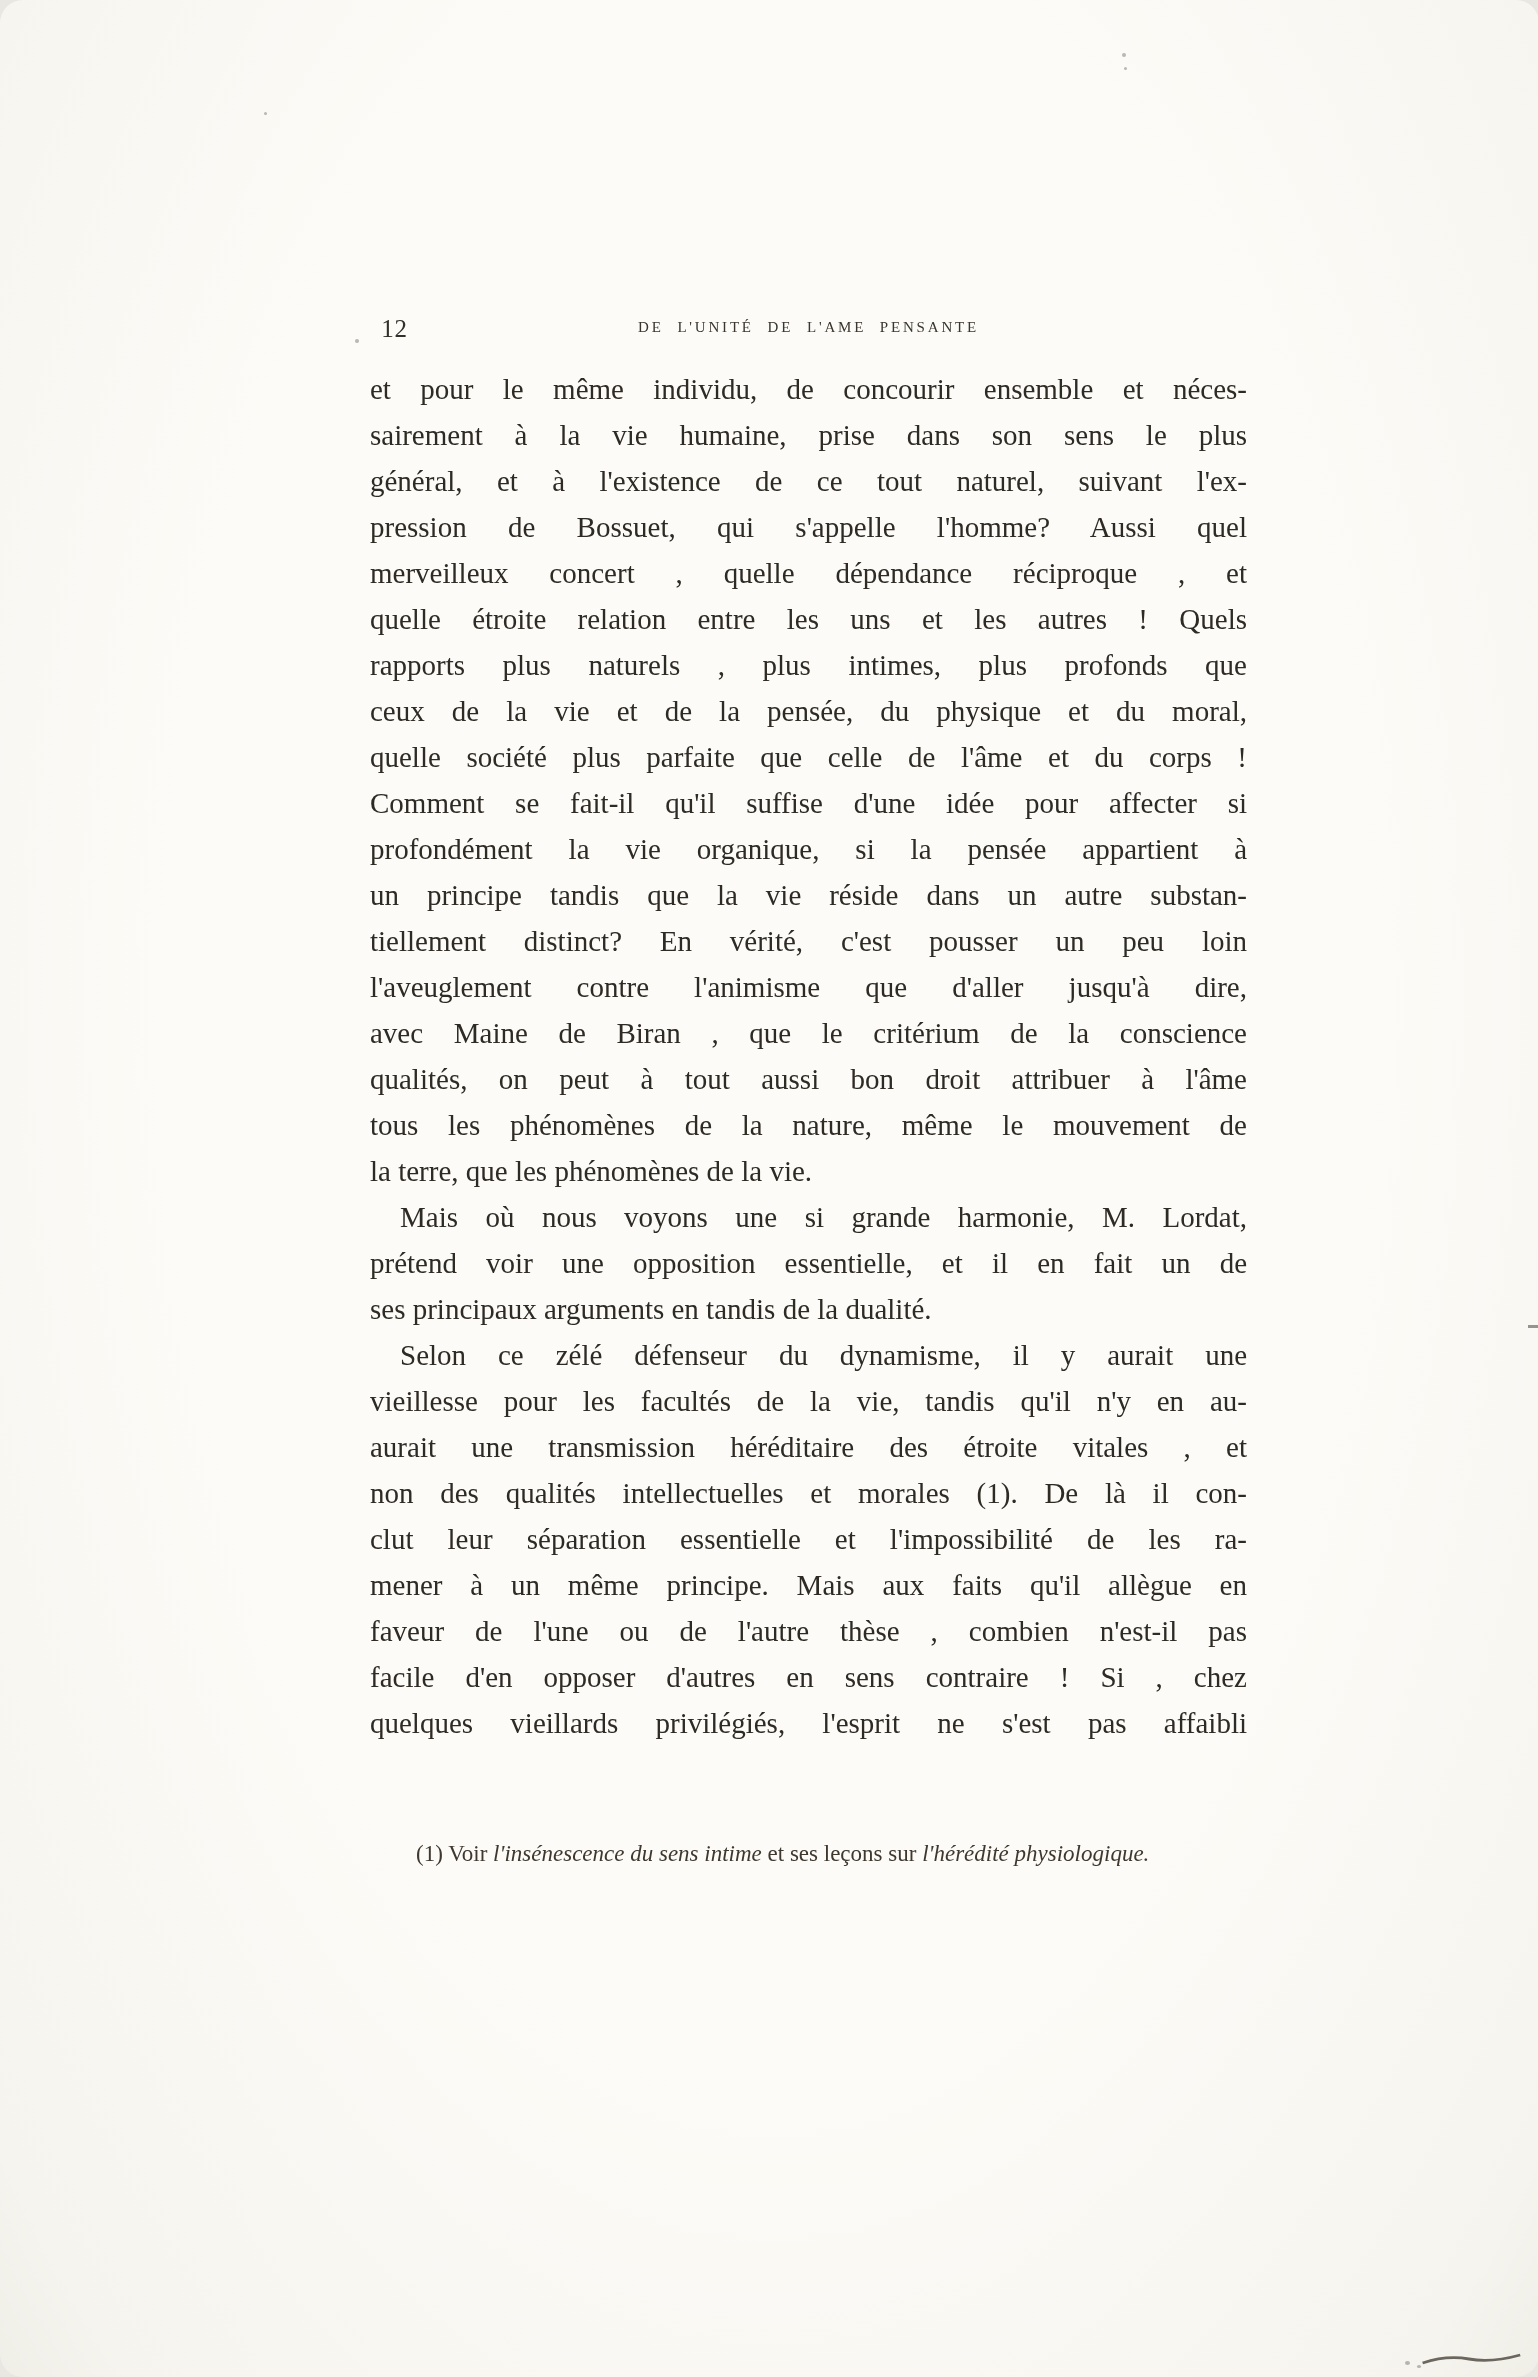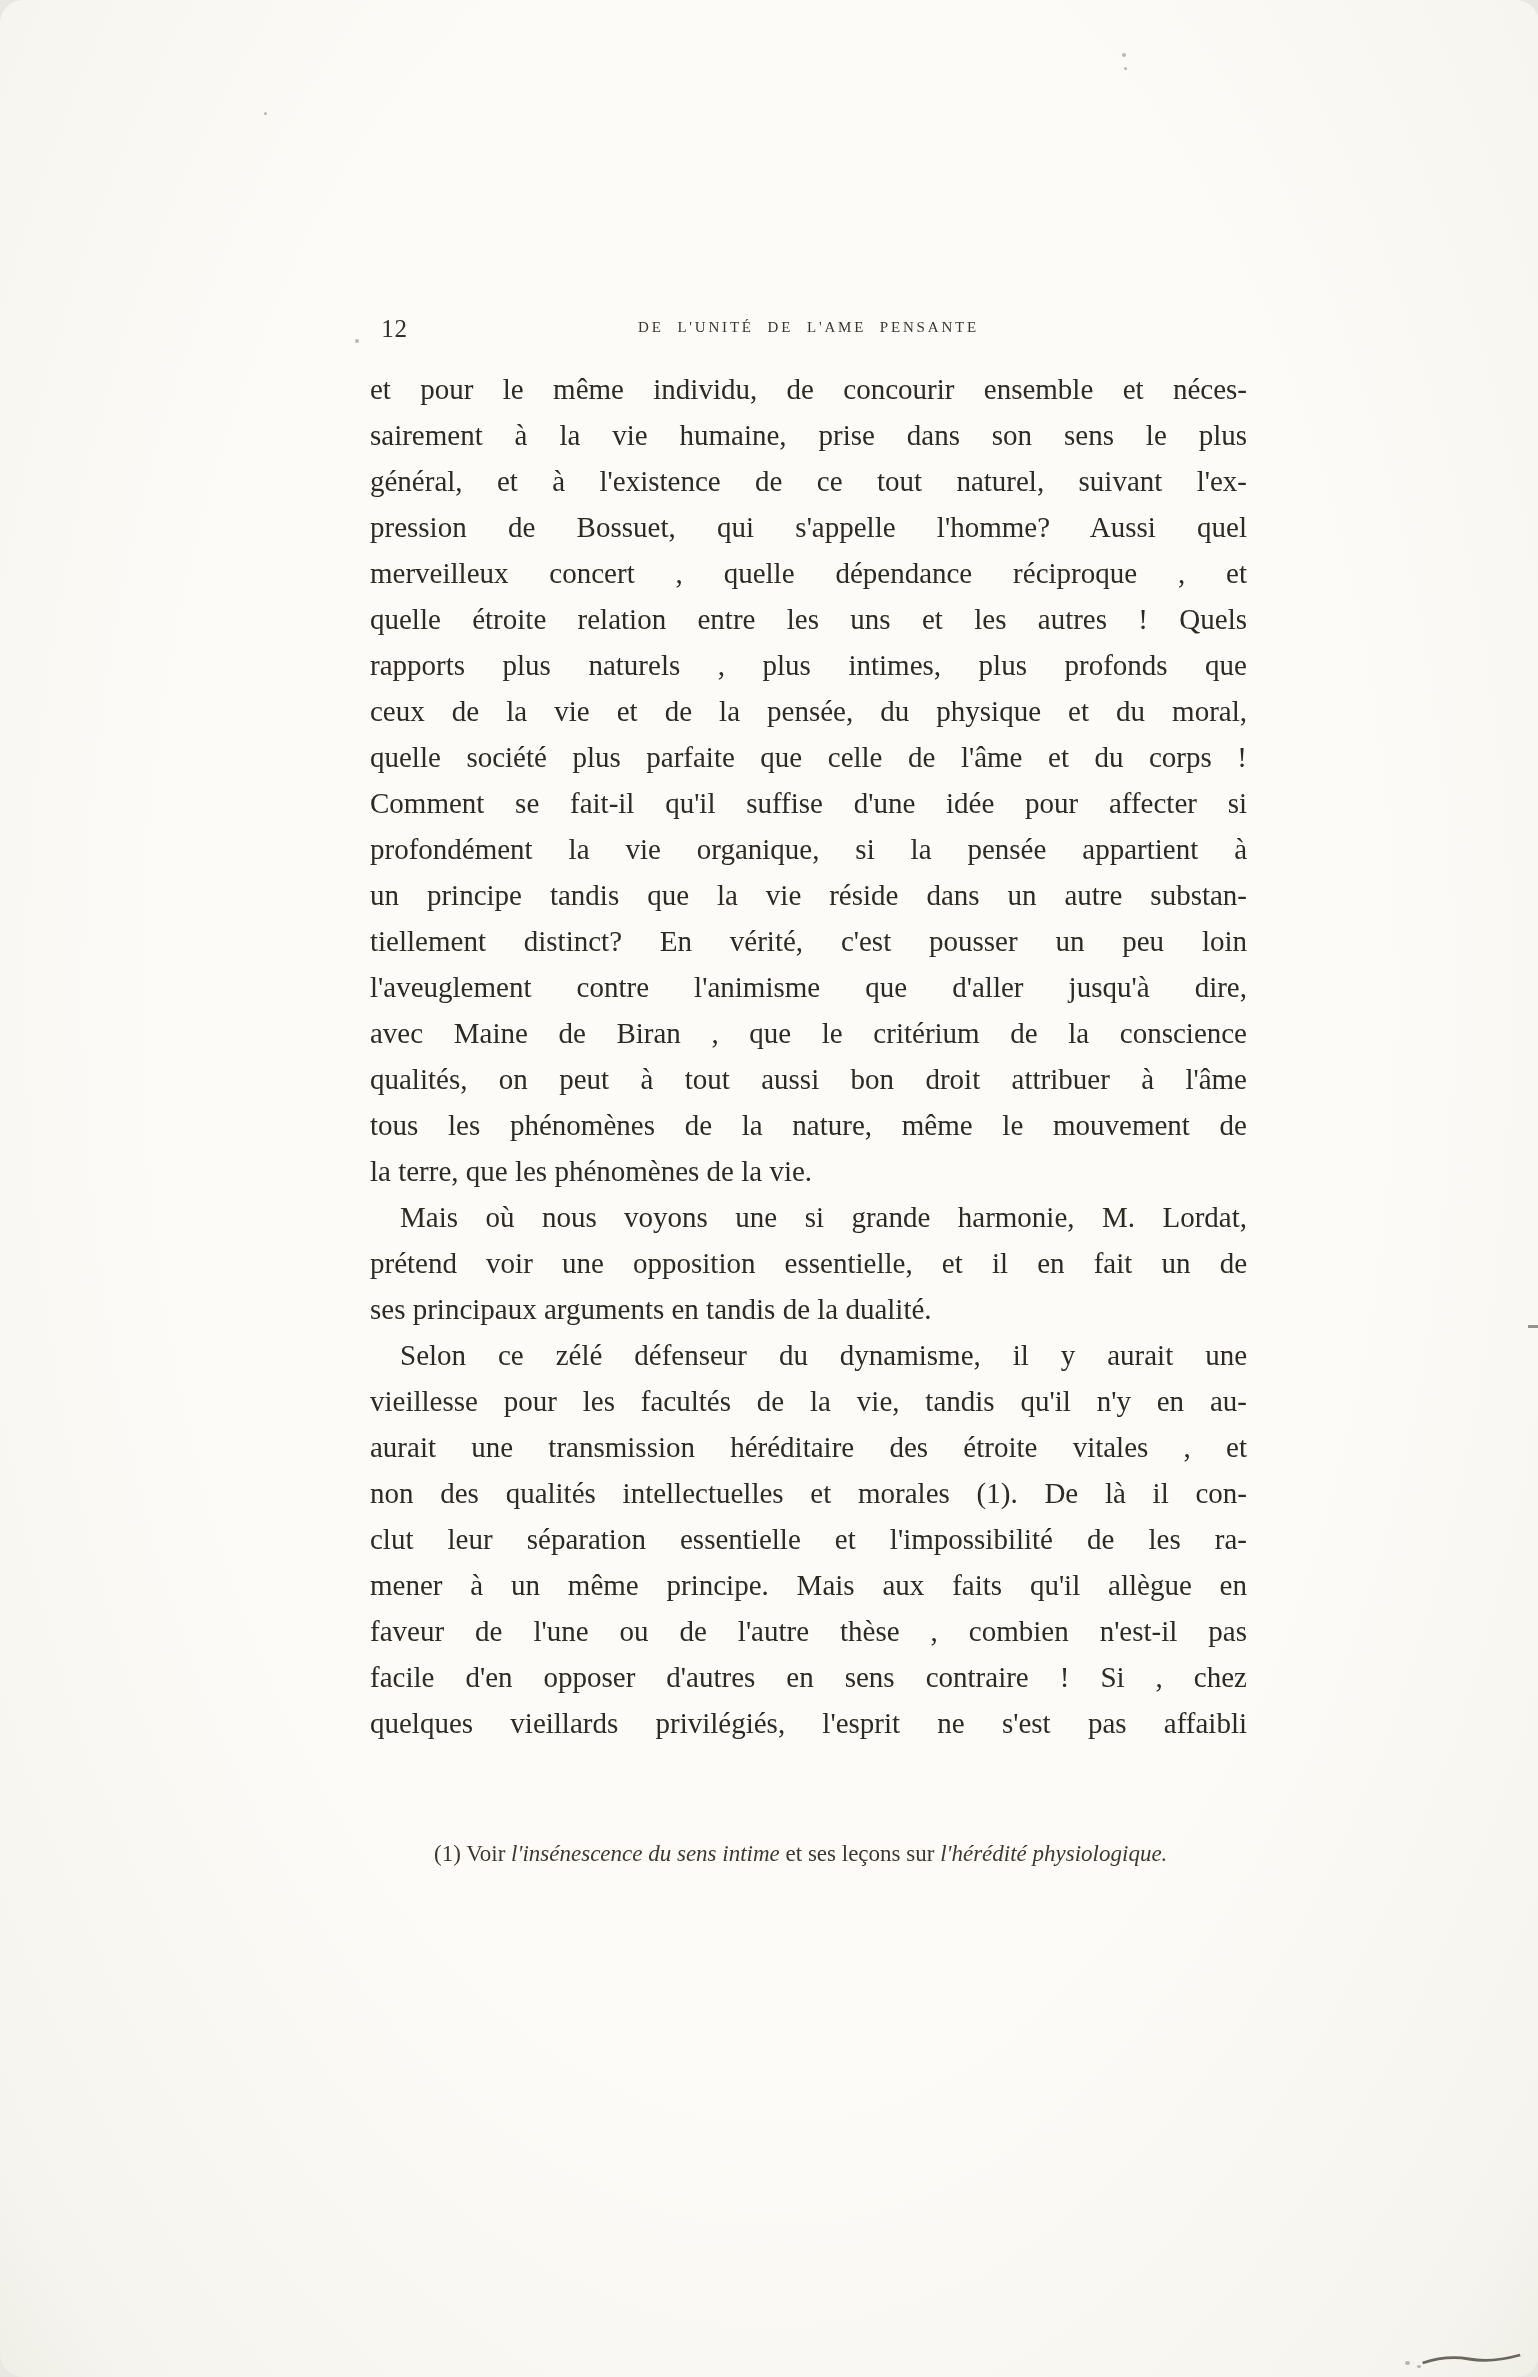--- a/index.html
+++ b/index.html
@@ -63,21 +63,21 @@
     overflow: hidden;
     white-space: normal;
   }
   .line.flush { text-align-last: left; }
   .line.indent { padding-left: 30px; }
 
   
   .footnote {
     position: absolute;
     top: 1831px;
-    left: 324px;
+    left: 306px;
     width: 908px;
     font-size: 23px;
     color: #3e382f;
   }
   .footnote-text {
     margin: 0;
     text-indent: 110px;
     text-align: justify;
     line-height: 45px;
   }

